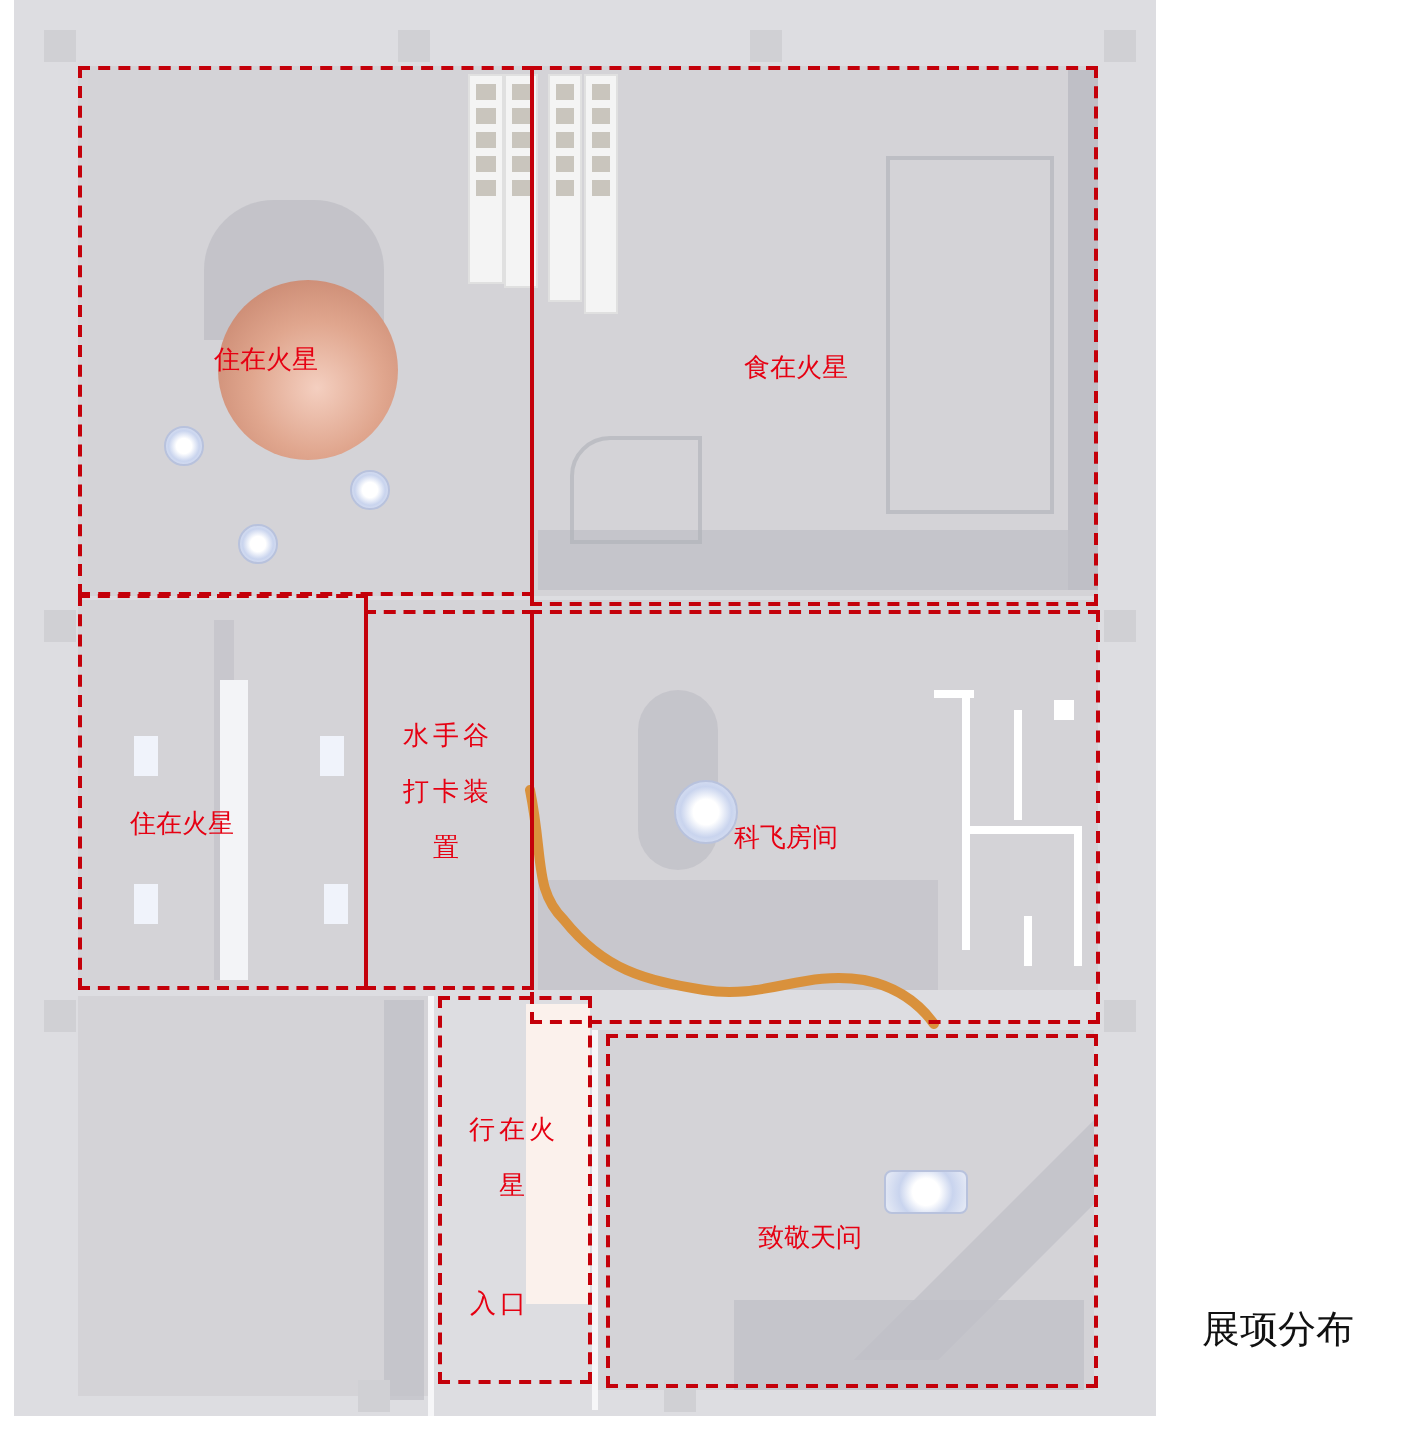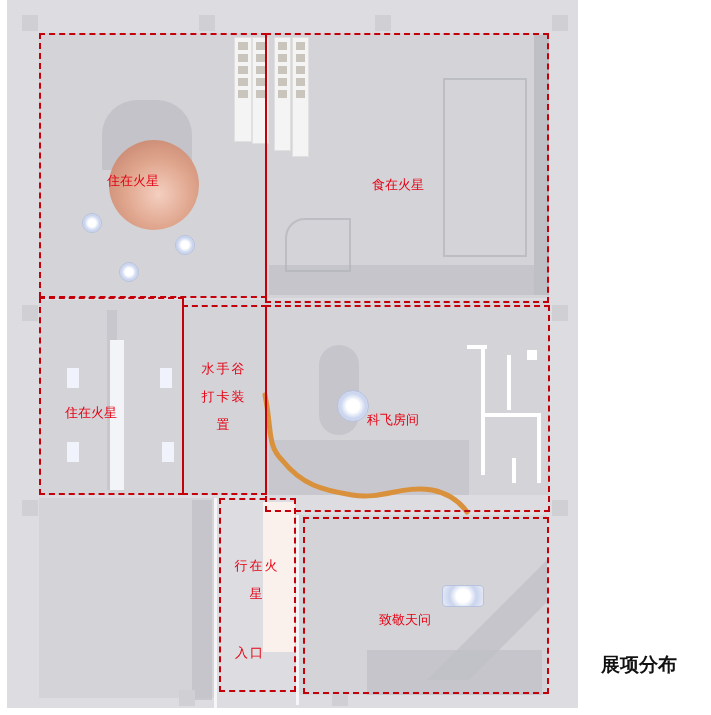--- a/index.html
+++ b/index.html
@@ -6,21 +6,21 @@
   body { width:711px; height:715px; position:relative; overflow:hidden; font-family:"DejaVu Sans", sans-serif; }
   .plan { position:absolute; left:7px; top:0; width:571px; height:708px; background:#dddde1; overflow:hidden; }
   .floor { position:absolute; background:#d4d3d7; }
   .shadow { position:absolute; background:#bfbfc6; }
   .pillar { position:absolute; width:16px; height:16px; background:#d0d0d4; }
   .wall { position:absolute; background:#f6f6f8; }
   .zone { position:absolute; box-sizing:border-box; }
   .dashed { border:2px dashed #c4000a; }
   .label { position:absolute; color:#e60012; font-size:13px; line-height:25px; white-space:nowrap; text-align:center; }
   .vlabel { white-space:normal; letter-spacing:2px; }
-  .caption { position:absolute; left:601px; top:652px; font-size:19px; color:#111;font-weight:bold; }
+  .caption { position:absolute; left:601px; top:652px; font-size:19px; color:#111; }
   .screen { position:absolute; background:#f4f4f4; border:1px solid #e0e0e0; }
   .screen i { display:block; margin:4px 3px; height:8px; background:#c9c5bd; }
   .sphere { position:absolute; border-radius:50%; background:radial-gradient(circle at 55% 60%, #f4cfc0 0%, #e0a68e 45%, #bf7b64 100%); }
   .pod { position:absolute; width:18px; height:18px; border-radius:50%; background:radial-gradient(circle, #ffffff 30%, #c9d4ee 60%, #e8ecf6 100%); border:1px solid #b8c2dd; }
   .frame { position:absolute; border:2px solid #aeb0b8; }
   .pipe { position:absolute; background:#ffffff; }
   .robe { position:absolute; width:12px; height:20px; background:#f0f3fb; }
   .river { position:absolute; }
 </style>
 </head>

